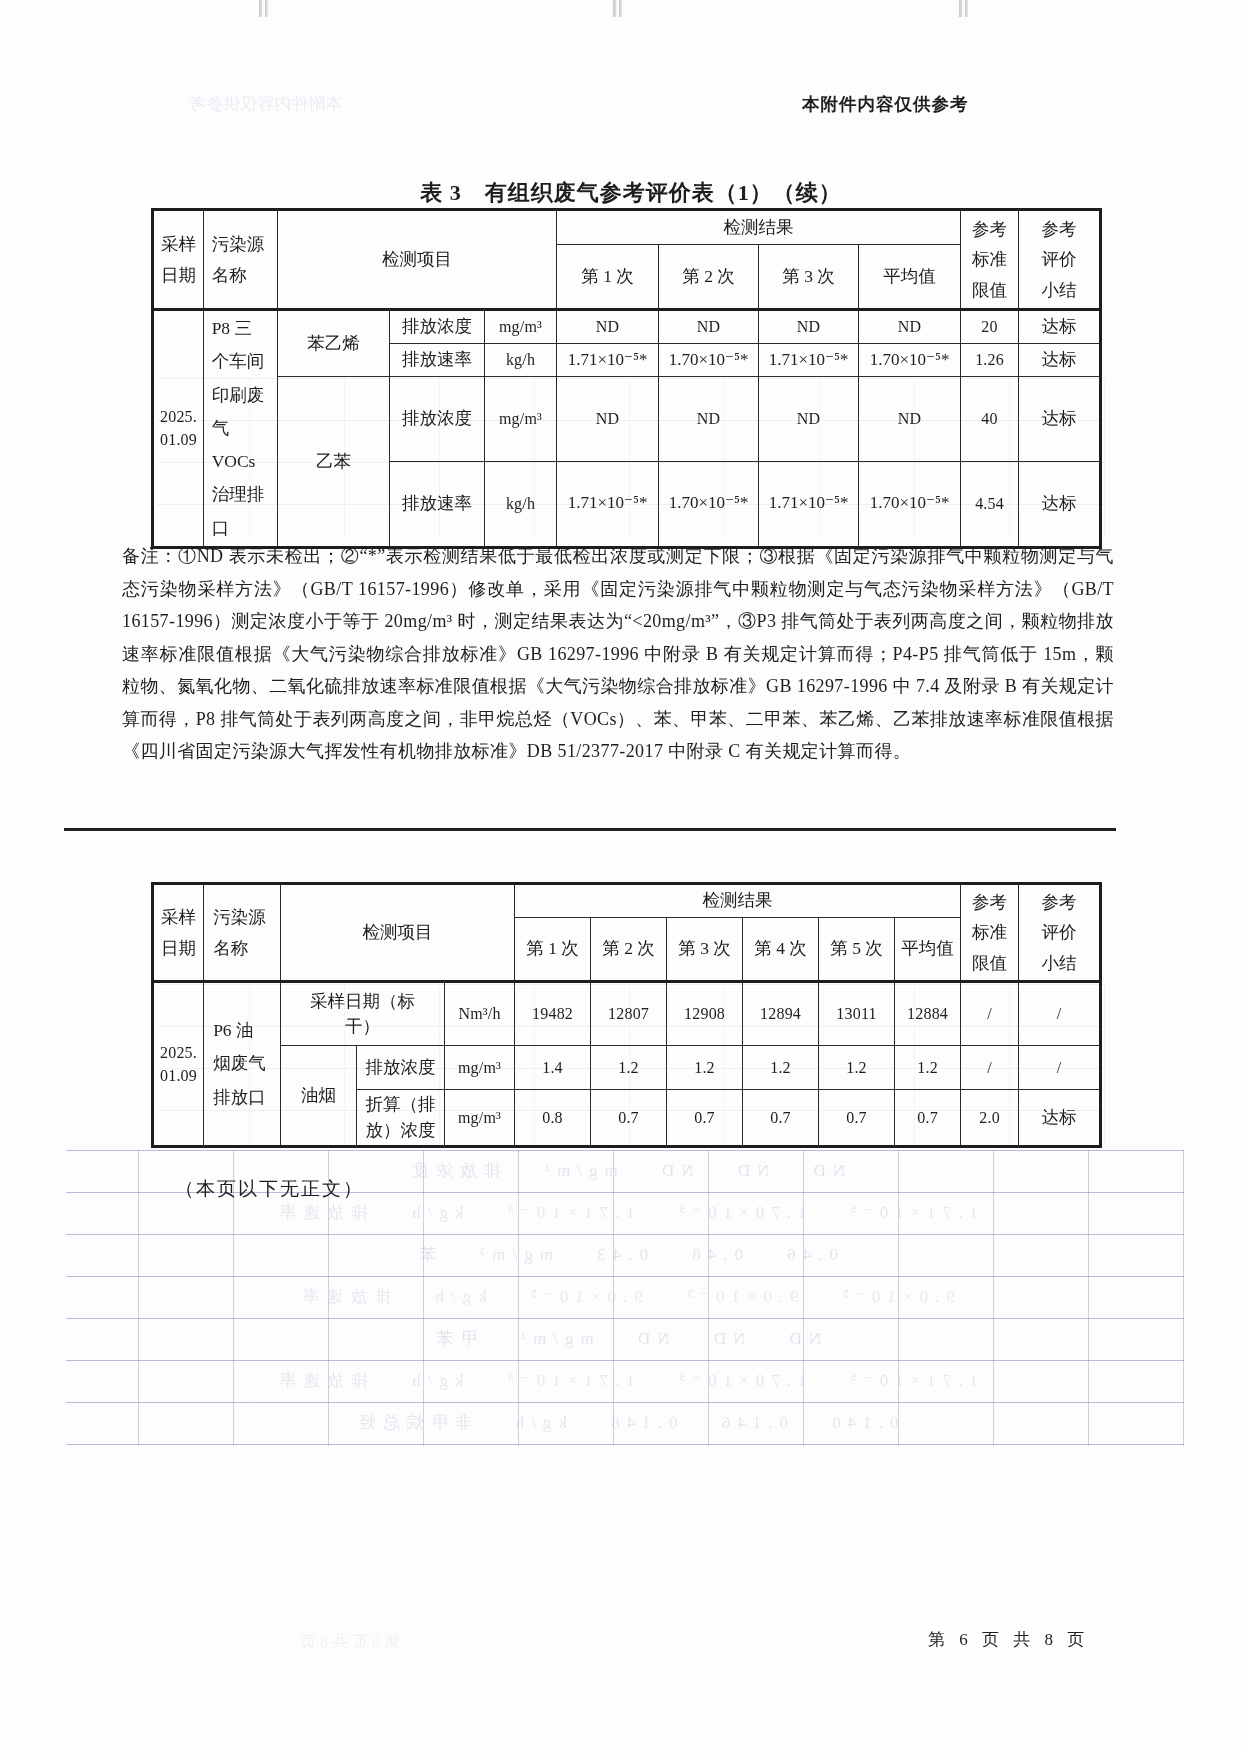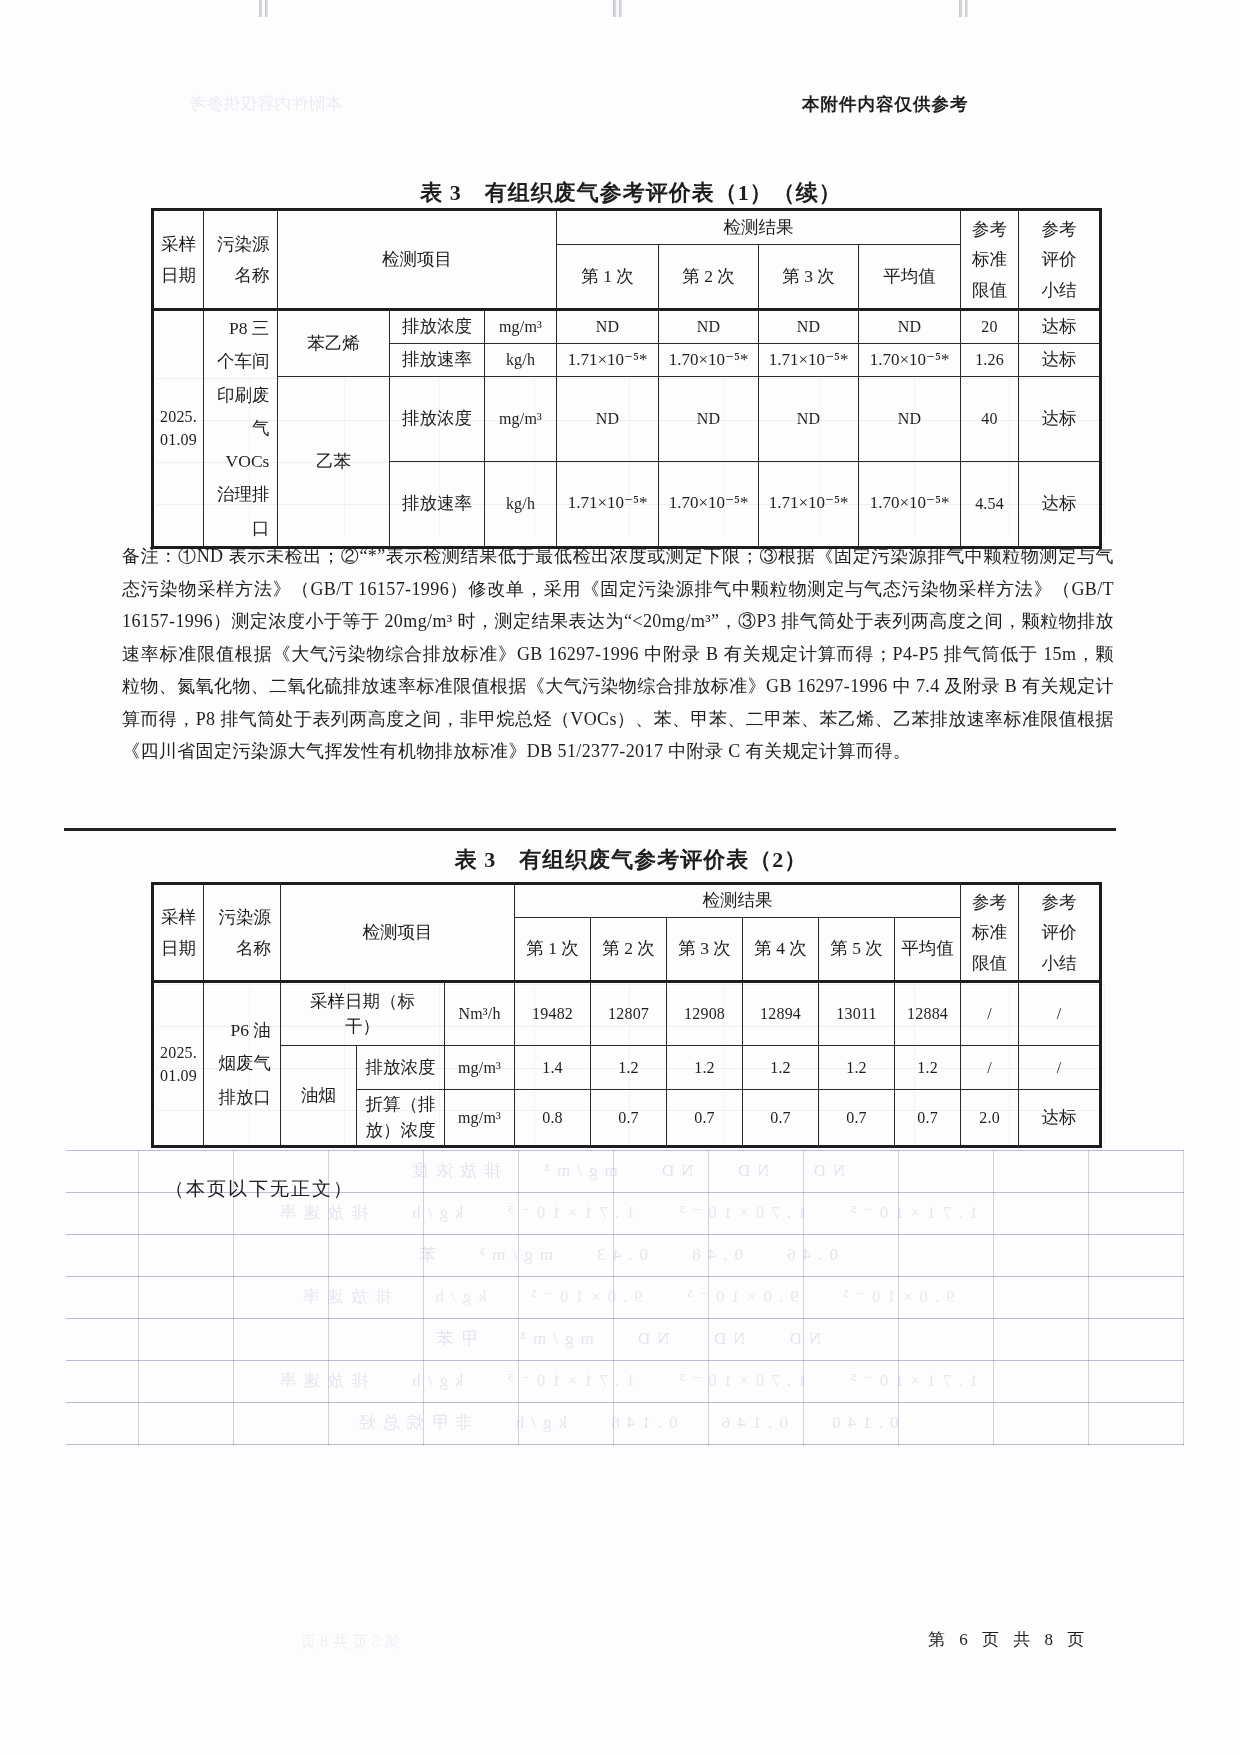--- a/index.html
+++ b/index.html
@@ -17,35 +17,35 @@
       repeating-linear-gradient(to bottom, rgba(96,106,158,.55) 0 1.2px, transparent 1.2px 42px),
       repeating-linear-gradient(to right, rgba(96,106,158,.38) 0 1.2px, transparent 1.2px 95px);}
   .ghost-line{height:42px; line-height:42px; font-size:17px; letter-spacing:7px; word-spacing:26px; white-space:pre; overflow:hidden; text-align:center;}
   
   .stamp{position:absolute; top:92px; left:802px; width:200px; font-size:17.5px; font-weight:bold; letter-spacing:1px; white-space:pre;}
   .tbl-title{position:absolute; width:948px; left:157px; text-align:center; font-size:22px; font-weight:bold; white-space:pre; letter-spacing:1px;}
   #title1{top:178px;}
   #title2{top:845px;}
   .notes{position:absolute; left:122px; top:540px; width:992px; font-size:18px; line-height:32.5px; text-align:justify; letter-spacing:.4px;}
   .notes-rule{position:absolute; left:64px; top:828px; width:1052px; height:3px; background:#222226;}
-  .no-text{position:absolute; left:165px; top:1176px; font-size:19px; letter-spacing:2px; white-space:pre;}
+  .no-text{position:absolute; left:175px; top:1176px; font-size:19px; letter-spacing:2px; white-space:pre;}
   .footer{position:absolute; left:928px; top:1628px; font-size:17px; white-space:pre; letter-spacing:2px; word-spacing:6px;}
   
   table{border-collapse:collapse; table-layout:fixed; position:absolute; left:151px; width:948px; background:transparent; z-index:2;}
   #table1{top:208px;}
   #table2{top:882px;}
   th,td{border:1.5px solid #2a2a2e; font-weight:normal; text-align:center; vertical-align:middle;
         padding:1px 3px; font-size:17.5px; line-height:1.45; overflow:hidden;}
   table{border:3px solid #1d1d21;}
   thead{border-bottom:3px solid #1d1d21;}
   .num{font-size:16px; letter-spacing:.2px;}
   .sci{font-size:17px; letter-spacing:0; padding:1px 1px;}
   .brk{word-break:break-all;}
   .w2{display:inline-block; width:2.25em; line-height:1.75;}
-  .w3{display:inline-block; width:3.3em; line-height:1.72; text-align:right;}
+  .w3{display:inline-block; width:3.3em; line-height:1.72; text-align:left;}
   .w6{display:inline-block; width:6.4em;}
   .src{line-height:1.9;}
 </style>
 </head>
 <body>
 
 <div class="page">
 
   <div class="binder-mark" style="left:256px"></div>
   <div class="binder-mark" style="left:610px"></div>
@@ -143,21 +143,20 @@
         <td class="sci">1.70×10⁻⁵*</td>
         <td class="num">4.54</td>
         <td>达标</td>
       </tr>
     </tbody>
   </table>
 
   <div class="notes">备注：①ND 表示未检出；②“*”表示检测结果低于最低检出浓度或测定下限；③根据《固定污染源排气中颗粒物测定与气态污染物采样方法》（GB/T 16157-1996）修改单，采用《固定污染源排气中颗粒物测定与气态污染物采样方法》（GB/T 16157-1996）测定浓度小于等于 20mg/m³ 时，测定结果表达为“&lt;20mg/m³”，③P3 排气筒处于表列两高度之间，颗粒物排放速率标准限值根据《大气污染物综合排放标准》GB 16297-1996 中附录 B 有关规定计算而得；P4-P5 排气筒低于 15m，颗粒物、氮氧化物、二氧化硫排放速率标准限值根据《大气污染物综合排放标准》GB 16297-1996 中 7.4 及附录 B 有关规定计算而得，P8 排气筒处于表列两高度之间，非甲烷总烃（VOCs）、苯、甲苯、二甲苯、苯乙烯、乙苯排放速率标准限值根据《四川省固定污染源大气挥发性有机物排放标准》DB 51/2377-2017 中附录 C 有关规定计算而得。</div>
   <div class="notes-rule"></div>
 
-  <div class="tbl-title" id="title2">表 3　有组织废气参考评价表（2）</div>
 
   <table id="table2">
     <colgroup>
       <col style="width:51px">
         <col style="width:77px">
         <col style="width:76px">
         <col style="width:88px">
       <col style="width:70px">
         <col style="width:76px">
         <col style="width:76px">

